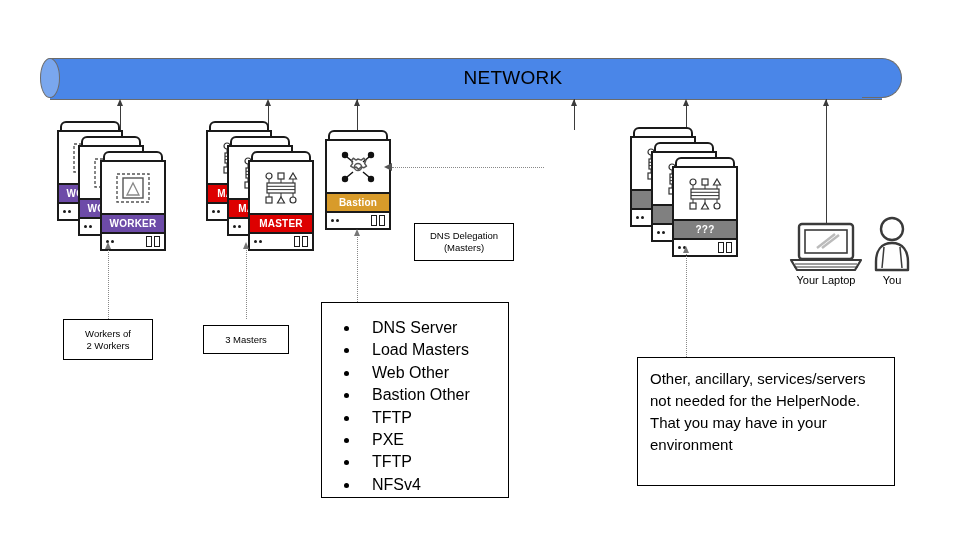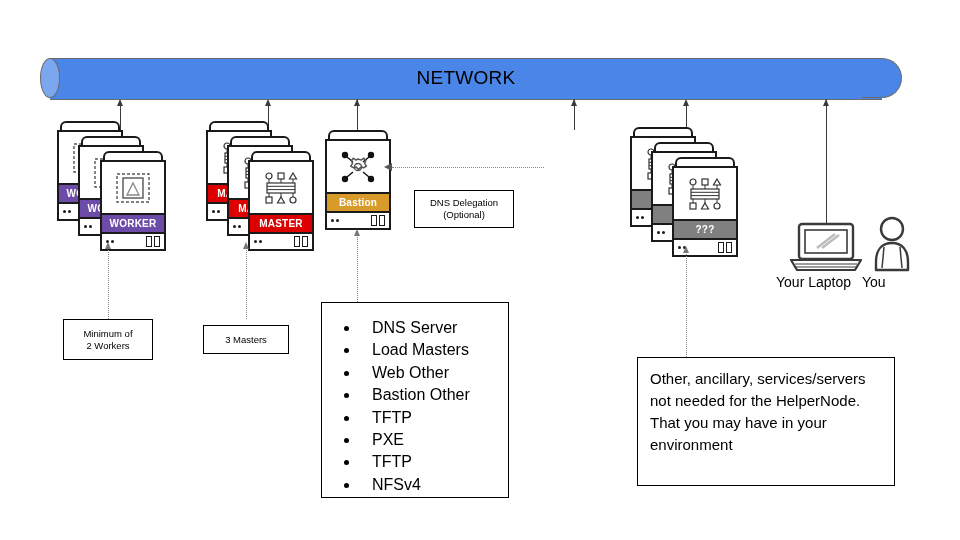--- a/index.html
+++ b/index.html
@@ -22,21 +22,21 @@
     border:1px solid #6b6b6b;border-left:none;box-sizing:border-box;
   }
   .net-left-cap{
     position:absolute;left:0px;top:0;width:20px;height:40px;
     background:#7aa7ee;border:1px solid #6b6b6b;border-radius:50%;
     box-sizing:border-box;
   }
   .net-label{
     position:absolute;left:0;top:0;width:852px;height:40px;
     display:flex;align-items:center;justify-content:center;
-    font-size:19px;color:#000;letter-spacing:.3px;
+    font-size:19px;color:#000;letter-spacing:.3px;padding-left:47px;
   }
 
   
   .vline{position:absolute;width:0;border-left:1px solid #3b3b3b;}
   .arrow-up{
     position:absolute;width:0;height:0;
     border-left:3.5px solid transparent;border-right:3.5px solid transparent;
     border-bottom:7px solid #3b3b3b;
   }
   .dline{position:absolute;width:0;border-left:1.6px dotted #888;}
@@ -80,35 +80,35 @@
   .bays i{width:4px;height:9px;border:1.5px solid #1a1a1a;display:block;background:#fff;}
   .tw-back{opacity:1;}
 
   
   .box{
     position:absolute;background:#fff;border:1.5px solid #000;box-sizing:border-box;
     display:flex;align-items:center;justify-content:center;text-align:center;
     color:#000;
   }
   .cap-box{font-size:9.5px;line-height:12px;}
-  .dnsdel-box{font-size:9.5px;line-height:12px;}
+  .dnsdel-box{font-size:9.5px;line-height:12px;margin-top:33px;}
   .list-box{
     position:absolute;background:#fff;border:1.5px solid #000;box-sizing:border-box;
     padding:14px 10px 10px 10px;
   }
   .list-box ul{margin:0;padding:0 0 0 28px;list-style:disc;}
   .list-box li{font-size:16px;line-height:22.4px;color:#000;padding-left:12px;}
   .para-box{
     position:absolute;background:#fff;border:1.5px solid #000;box-sizing:border-box;
     padding:10px 12px;font-size:15px;line-height:22px;color:#000;
   }
 
   
   .laptop{position:absolute;}
-  .cap{position:absolute;font-size:14px;color:#000;}
+  .cap{position:absolute;font-size:11px;color:#000;text-align:center;}
 </style>
 </head>
 <body>
 
 <div id="stage">
 
   <div class="net-wrap">
     <div class="net-body"></div>
     <div class="net-right-cap"></div>
     <div class="net-left-cap"></div>
@@ -446,39 +446,39 @@
       </div>
     </div>
   </div>
 
   <div class="hdot" style="left:392px;top:167px;width:152px;"></div>
   <div class="arrow-left-d" style="left:384px;top:163px;"></div>
 
   <div class="box dnsdel-box" style="left:414px;top:190px;width:100px;height:38px;">
     <div>
       <div>DNS Delegation</div>
-      <div>(Optional)</div>
+      <div>(Masters)</div>
     </div>
   </div>
 
   <div class="dline" style="left:108px;top:248px;height:71px;"></div>
   <div class="arrow-up-d" style="left:105px;top:242px;"></div>
 
   <div class="dline" style="left:246px;top:248px;height:71px;"></div>
   <div class="arrow-up-d" style="left:243px;top:242px;"></div>
 
   <div class="dline" style="left:357px;top:235px;height:67px;"></div>
   <div class="arrow-up-d" style="left:354px;top:229px;"></div>
 
   <div class="dline" style="left:686px;top:252px;height:105px;"></div>
   <div class="arrow-up-d" style="left:683px;top:246px;"></div>
 
   <div class="box cap-box" style="left:63px;top:319px;width:90px;height:41px;">
     <div>
-      <div>Minimum of</div>
+      <div>Workers of</div>
       <div>2 Workers</div>
     </div>
   </div>
   <div class="box cap-box" style="left:203px;top:325px;width:86px;height:29px;">
     <div>3 Masters</div>
   </div>
 
   <div class="list-box" style="left:321px;top:302px;width:188px;height:196px;">
     <ul>
       <li>DNS Server</li>

